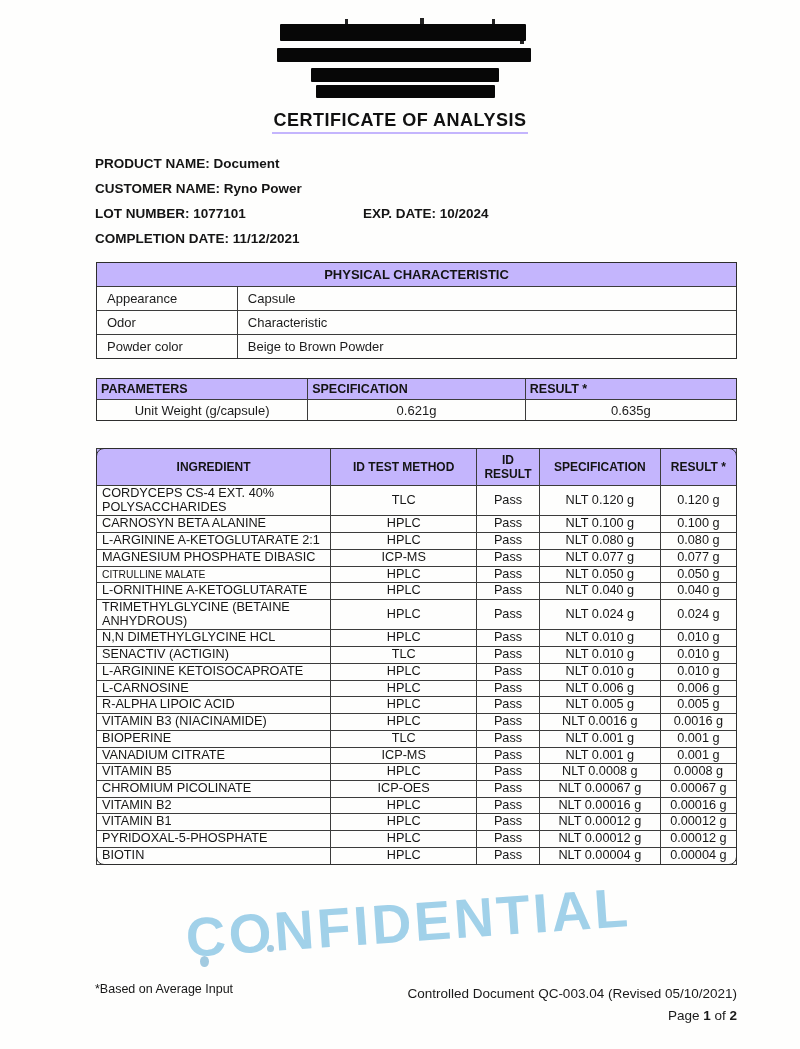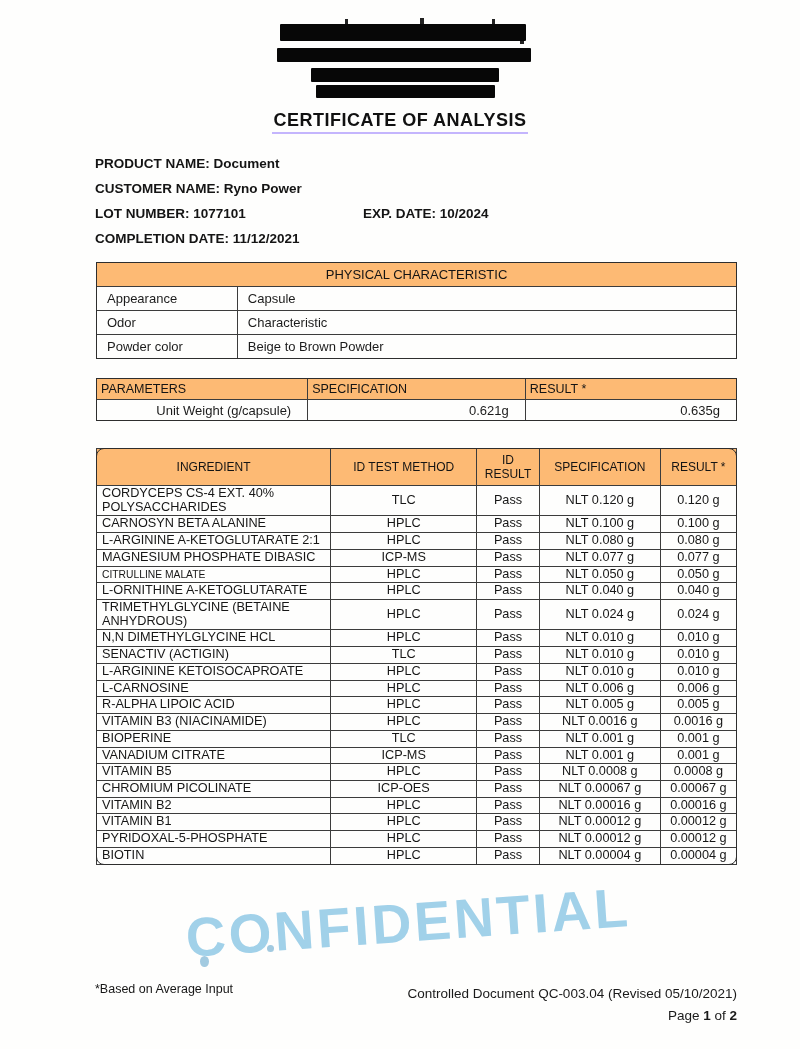--- a/index.html
+++ b/index.html
@@ -28,33 +28,33 @@
   }
 
   
   .info{position:absolute;left:95px;top:151px;font-size:13.5px;font-weight:bold;line-height:25px;color:#141414;}
   .info-row{white-space:nowrap;}
   .exp{position:absolute;left:268px;top:50px;}
 
   
   table{border-collapse:collapse;table-layout:fixed;width:641px;}
   th,td{border:1px solid #3c3c3c;overflow:hidden;}
-  th{background:#fdba74;font-weight:normal;color:#141414;}
+  th{background:#c4b5fd;font-weight:bold;color:#141414;}
   .tbl{position:absolute;left:96px;}
   .outer{outline:1.5px solid #2e2e2e;outline-offset:-1px;}
 
   
   .phys{top:262px;}
   .phys th{font-size:13px;padding:4px 6px;text-align:center;}
   .phys td{font-size:13px;padding:3px 10px;height:17px;text-align:left;color:#1c1c1c;}
 
   
   .params{top:378px;}
   .params th{font-size:12.5px;padding:3px 4px;text-align:left;}
-  .params td{font-size:13px;padding:2px 16px;height:16px;text-align:right;}
+  .params td{font-size:13px;padding:2px 16px;height:16px;text-align:center;}
 
   
   .ing{top:448px;border-radius:8px;}
   .ing th{font-size:12px;padding:4px 2px;text-align:center;}
   .ing td{font-size:12.7px;line-height:1.08;padding:1px 4px;text-align:center;vertical-align:middle;color:#161616;}
   .ing td.c-name{text-align:left;padding:1px 5px;}
   .ing tbody tr:nth-child(5) td.c-name{font-size:10.3px;line-height:1.15;}
 
   
   .footnote{position:absolute;left:95px;top:982px;font-size:12.5px;color:#161616;}

